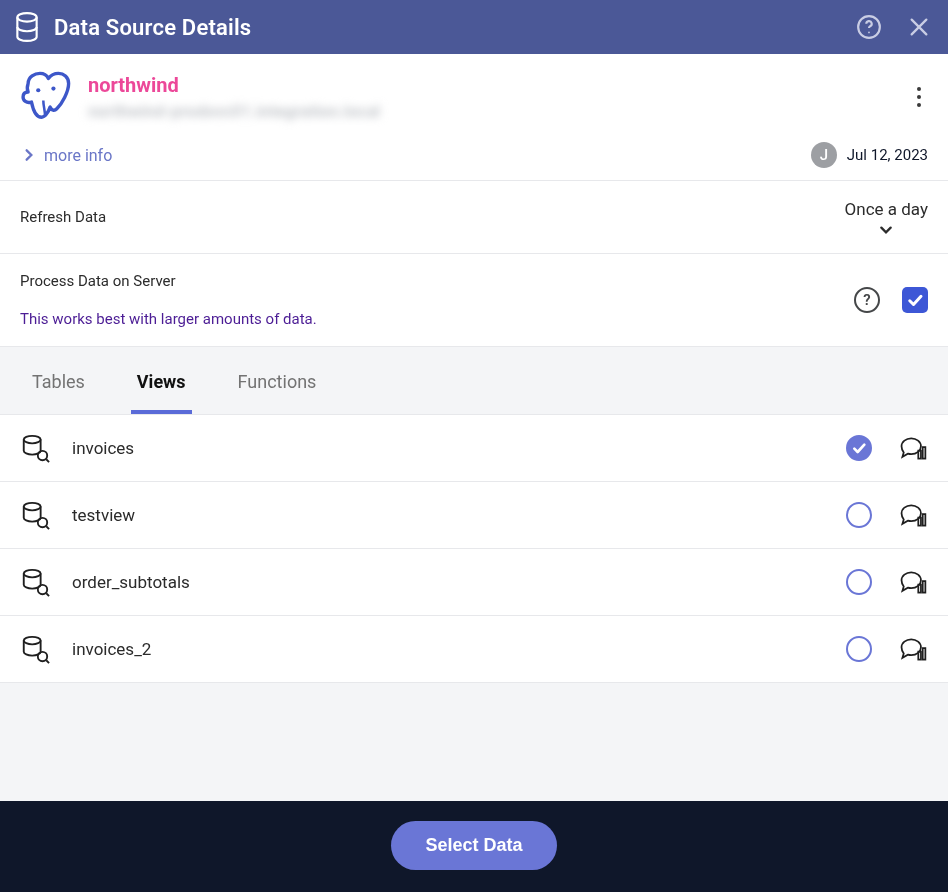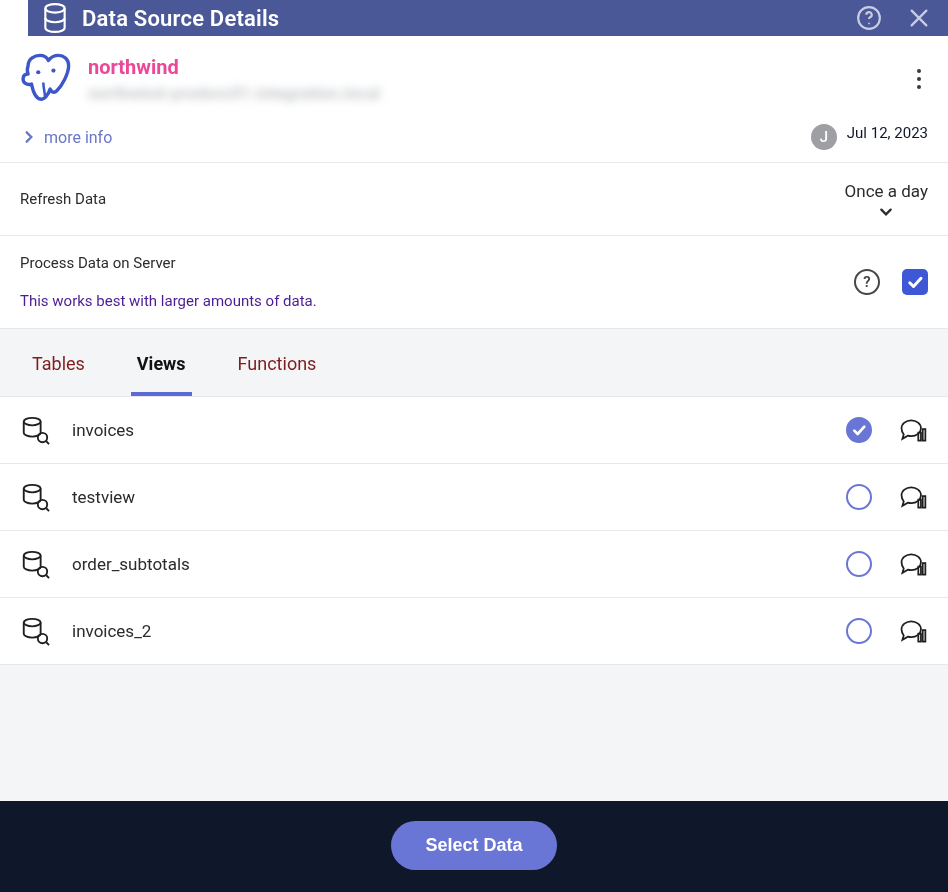--- a/index.html
+++ b/index.html
@@ -12,23 +12,22 @@
     overflow: hidden;
     display: flex;
     flex-direction: column;
   }
   
   .titlebar {
     background: #4b5897;
     color: #fff;
     display: flex;
     align-items: center;
-    height: 36px;
+    height: 54px;
     padding: 0 18px 0 14px;
-    margin-left: 28px;
   }
   .titlebar .db-icon { margin-right: 14px; display:flex; }
   .titlebar .title { font-size: 22px; font-weight: 600; letter-spacing: .2px; flex: 1; }
   .titlebar .actions { display: flex; gap: 26px; align-items: center; }
   .titlebar .icon-btn { cursor: pointer; display:flex; }
 
   
   .ds-header {
     display: flex;
     align-items: center;
@@ -43,20 +42,21 @@
     margin-top: 4px;
     filter: blur(4px);
     user-select: none;
     font-weight:600;
   }
   .ds-header .kebab { cursor: pointer; padding: 6px 8px; display:flex; }
 
   
   .moreinfo-row {
     display: flex;
+    align-items: center;
     padding: 8px 20px 12px 24px;
     border-bottom: 1px solid #e7e8eb;
   }
   .moreinfo-row .more-info {
     color: #6a76c7;
     font-size: 16px;
     cursor: pointer;
     display:flex;
     align-items:center;
     gap:10px;
@@ -103,21 +103,21 @@
   .tabs-bar {
     display:flex; align-items:flex-end;
     padding: 0 26px;
     background:#f4f5f7;
     border-bottom: 1px solid #e7e8eb;
     gap: 40px;
     height:68px;
   }
   .tab {
     padding: 20px 6px 18px 6px;
-    font-size:18px; color:#7f1d1d;
+    font-size:18px; color:#737373;
     cursor:pointer;
     border-bottom: 4px solid transparent;
   }
   .tab.active {
     color:#111; font-weight:700;
     border-bottom-color:#5a6bd8;
   }
 
   
   .items {

